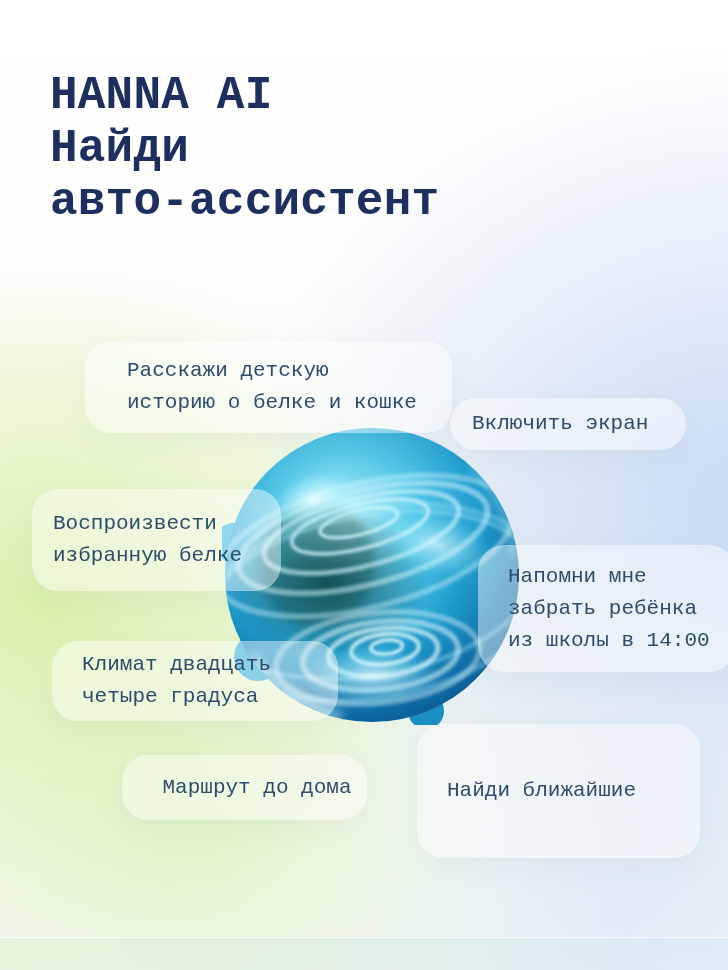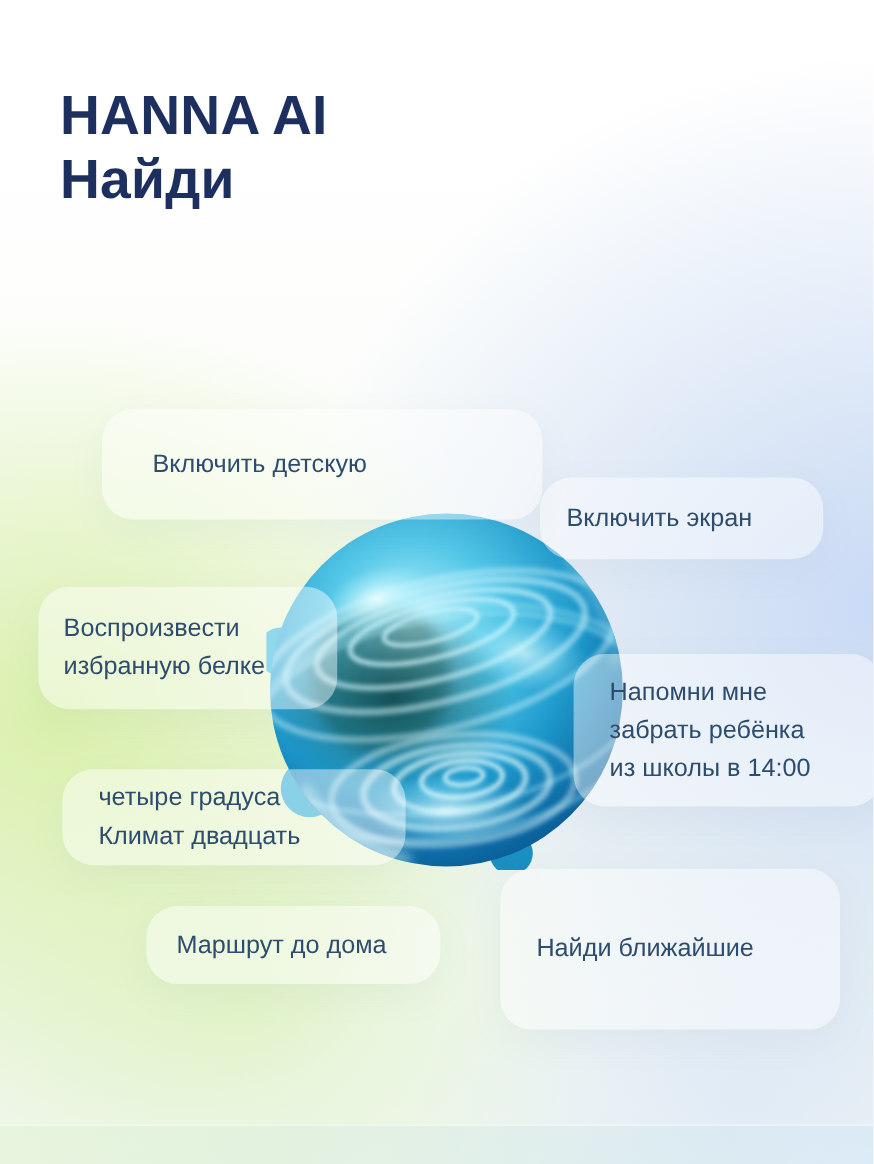--- a/index.html
+++ b/index.html
@@ -5,21 +5,21 @@
   html, body {
     margin: 0;
     padding: 0;
     background: #ffffff;
   }
   .canvas {
     position: relative;
     width: 728px;
     height: 970px;
     overflow: hidden;
-    font-family: Liberation Sans, sans-serif;
+    font-family: Liberation Mono, monospace;
     background:
       radial-gradient(ellipse 560px 480px at 6% 62%, rgba(216,240,168,0.95), rgba(216,240,168,0) 72%),
       radial-gradient(ellipse 420px 360px at 28% 86%, rgba(222,243,196,0.75), rgba(222,243,196,0) 70%),
       radial-gradient(ellipse 680px 620px at 102% 52%, rgba(198,216,245,0.95), rgba(198,216,245,0) 74%),
       radial-gradient(ellipse 420px 300px at 85% 95%, rgba(214,228,248,0.6), rgba(214,228,248,0) 70%),
       linear-gradient(180deg, #ffffff 0%, #fdfefc 28%, #f4f9f1 60%, #f2f7f2 100%);
   }
 
   
   .title-block {
@@ -45,26 +45,26 @@
     flex-direction: column;
     justify-content: center;
     color: #2e4c6d;
     font-size: 21px;
     line-height: 32px;
     box-shadow: 0 10px 30px rgba(110, 145, 160, 0.07);
   }
   .bubble span { display: block; white-space: nowrap; }
 
   .bubble-tell-story { left: 85px;  top: 341px; width: 325px; height: 92px;  padding-left: 42px; }
-  .bubble-screen-on  { left: 450px; top: 398px; width: 214px; height: 68px;  padding-left: 22px; }
+  .bubble-screen-on  { left: 450px; top: 398px; width: 214px; height: 52px;  padding-left: 22px; }
   .bubble-play-music { left: 32px;  top: 489px; width: 228px; height: 102px;  padding-left: 21px; }
   .bubble-reminder   { left: 478px; top: 545px; width: 227px; height: 127px; padding-left: 30px; }
   .bubble-climate    { left: 52px;  top: 641px; width: 256px; height: 80px;  padding-left: 30px; }
   .bubble-places     { left: 417px; top: 724px; width: 253px; height: 134px; padding-left: 30px; }
-  .bubble-route      { left: 122px; top: 755px; width: 220px; height: 65px;  padding-left: 25px; }
+  .bubble-route      { left: 122px; top: 755px; width: 220px; height: 65px;  padding-left: 25px; align-items: center; }
 
   
   .orb {
     position: absolute;
     left: 222px;
     top: 425px;
     width: 300px;
     height: 300px;
   }
 
@@ -80,20 +80,21 @@
   }
 </style>
 </head>
 <body>
 
 <div class="canvas">
 
   <div class="title-block">
     <span class="title-line">HANNA AI</span>
     <span class="title-line">Найди</span>
+    <span class="title-line">авто-ассистент</span>
   </div>
 
   <div class="orb">
     <svg width="300" height="300" viewBox="0 0 300 300" aria-hidden="true">
       <defs>
         <radialGradient id="gBase" cx="40%" cy="32%" r="80%">
           <stop offset="0%" stop-color="#bdf2fa"></stop>
           <stop offset="30%" stop-color="#55c8e8"></stop>
           <stop offset="58%" stop-color="#1f9bcd"></stop>
           <stop offset="82%" stop-color="#0d6aa4"></stop>
@@ -152,41 +153,42 @@
         <ellipse cx="215" cy="120" rx="55" ry="30" fill="url(#gGlow)" opacity="0.7" transform="rotate(12 215 120)"></ellipse>
         <ellipse cx="150" cy="250" rx="70" ry="30" fill="url(#gGlow)" opacity="0.8"></ellipse>
 
         <path d="M 30 230 A 147 147 0 0 0 120 292" stroke="#bdf6ff" stroke-width="8" fill="none" opacity="0.7" filter="url(#soft4)"></path>
         <path d="M 250 40 A 147 147 0 0 1 292 130" stroke="#bdf6ff" stroke-width="6" fill="none" opacity="0.5" filter="url(#soft4)"></path>
       </g>
     </svg>
   </div>
 
   <div class="bubble bubble-tell-story">
-    <span>Включить детскую</span>
+    <span>Расскажи детскую</span>
+    <span>историю о белке и кошке</span>
   </div>
 
   <div class="bubble bubble-screen-on">
     <span>Включить экран</span>
   </div>
 
   <div class="bubble bubble-play-music">
     <span>Воспроизвести</span>
     <span>избранную белке</span>
   </div>
 
   <div class="bubble bubble-reminder">
     <span>Напомни мне</span>
     <span>забрать ребёнка</span>
     <span>из школы в 14:00</span>
   </div>
 
   <div class="bubble bubble-climate">
+    <span>Климат двадцать</span>
     <span>четыре градуса</span>
-    <span>Климат двадцать</span>
   </div>
 
   <div class="bubble bubble-places">
     <span>Найди ближайшие</span>
   </div>
 
   <div class="bubble bubble-route">
     <span>Маршрут до дома</span>
   </div>
 

